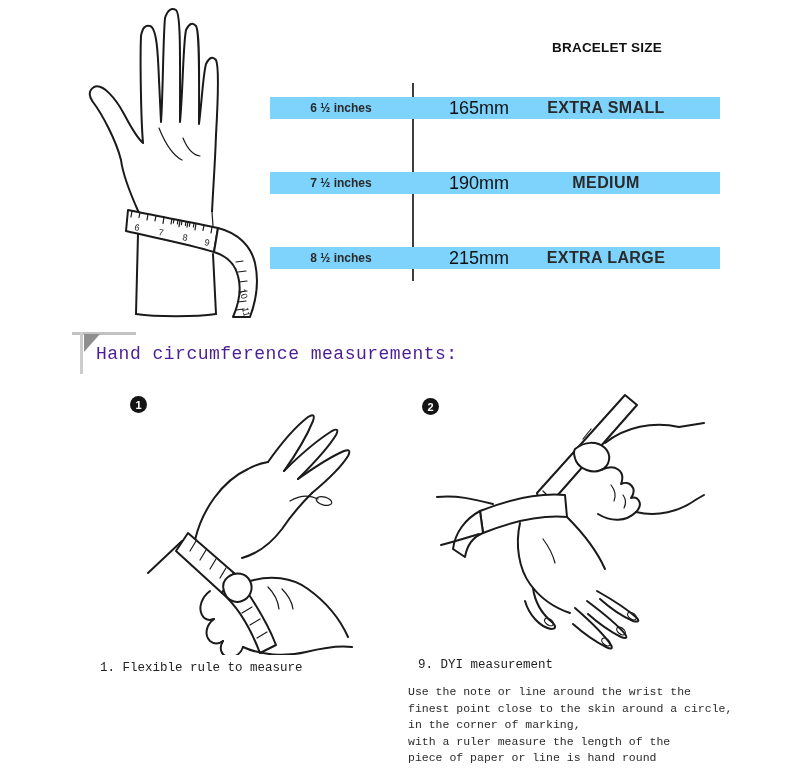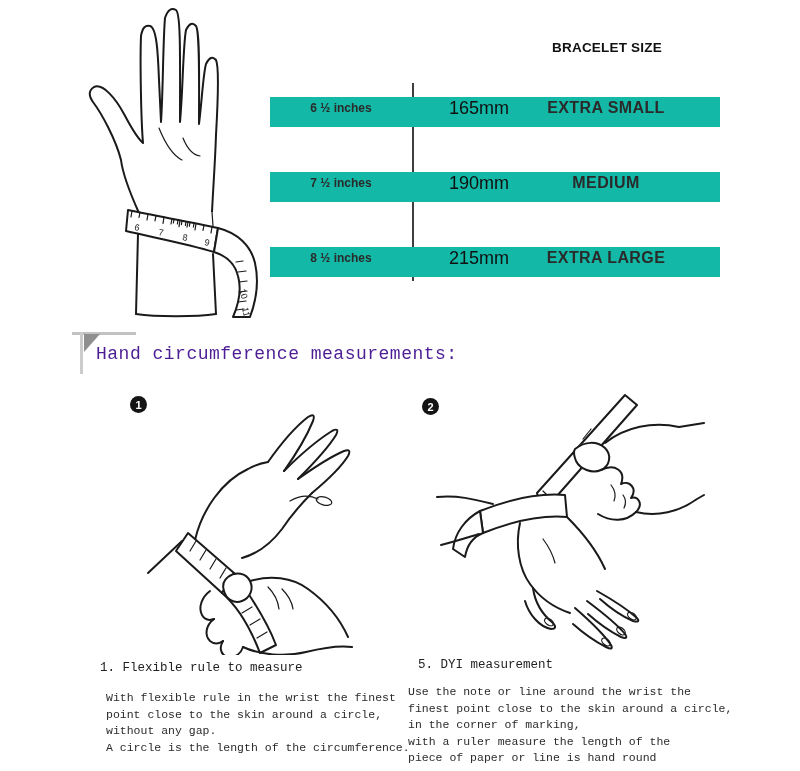--- a/index.html
+++ b/index.html
@@ -14,21 +14,21 @@
     position:absolute;top:40px;height:16px;
     font-size:13.5px;font-weight:bold;letter-spacing:.2px;color:#111;
     text-align:center;white-space:nowrap;
   }
   .hdr-measure{left:270px;width:280px;}
   .hdr-size{left:537px;width:140px;}
   .col-divider{
     position:absolute;left:412px;top:83px;width:2px;height:198px;background:#3e3e3e;
   }
   .row-band{
-    position:absolute;left:270px;width:450px;height:30px;background:#14b8a6;
+    position:absolute;left:270px;width:450px;height:22px;background:#7dd3fc;
   }
   .row-band span{
     position:absolute;top:0;line-height:22px;transform:translateX(-50%);white-space:nowrap;
   }
   .c-in{left:71px;font-size:12px;font-weight:bold;color:#2a2a2a;}
   .c-mm{left:209px;font-size:18px;font-weight:400;color:#101010;}
   .c-sz{left:336px;font-size:16px;font-weight:bold;letter-spacing:.4px;color:#2a2a2a;}
 
   
   .mark-h{position:absolute;left:72px;top:332px;width:64px;height:3px;background:#c2c2c2;}
@@ -232,25 +232,21 @@
 
     <path class="ln" d="M 108 195 C 110 210 118 222 128 230 Q 133 236 126 236 C 115 234 104 222 100 208"></path>
     <ellipse class="ln-thin" cx="124" cy="229" rx="5" ry="3" transform="rotate(35 124 229)"></ellipse>
     <ellipse class="ln-thin" cx="181" cy="249" rx="5" ry="3" transform="rotate(40 181 249)"></ellipse>
     <ellipse class="ln-thin" cx="196" cy="238" rx="5" ry="3" transform="rotate(40 196 238)"></ellipse>
     <ellipse class="ln-thin" cx="207" cy="223" rx="5" ry="3" transform="rotate(35 207 223)"></ellipse>
     <path class="ln-thin" d="M 118 146 C 124 154 128 162 130 170"></path>
   </svg>
 
   <div class="caption" style="left:100px;top:661px;">1. Flexible rule to measure</div>
-  <div class="caption" style="left:418px;top:658px;">5. DYI measurement</div>
-
-  <div class="para" style="left:106px;top:690px;width:320px;">With flexible rule in the wrist the finest
-point close to the skin around a circle,
-without any gap.
-A circle is the length of the circumference.</div>
+  <div class="caption" style="left:418px;top:658px;">9. DYI measurement</div>
+
   <div class="para" style="left:408px;top:684px;width:350px;">Use the note or line around the wrist the
 finest point close to the skin around a circle,
 in the corner of marking,
 with a ruler measure the length of the
 piece of paper or line is hand round</div>
 
 </div>
 
 </body></html>

